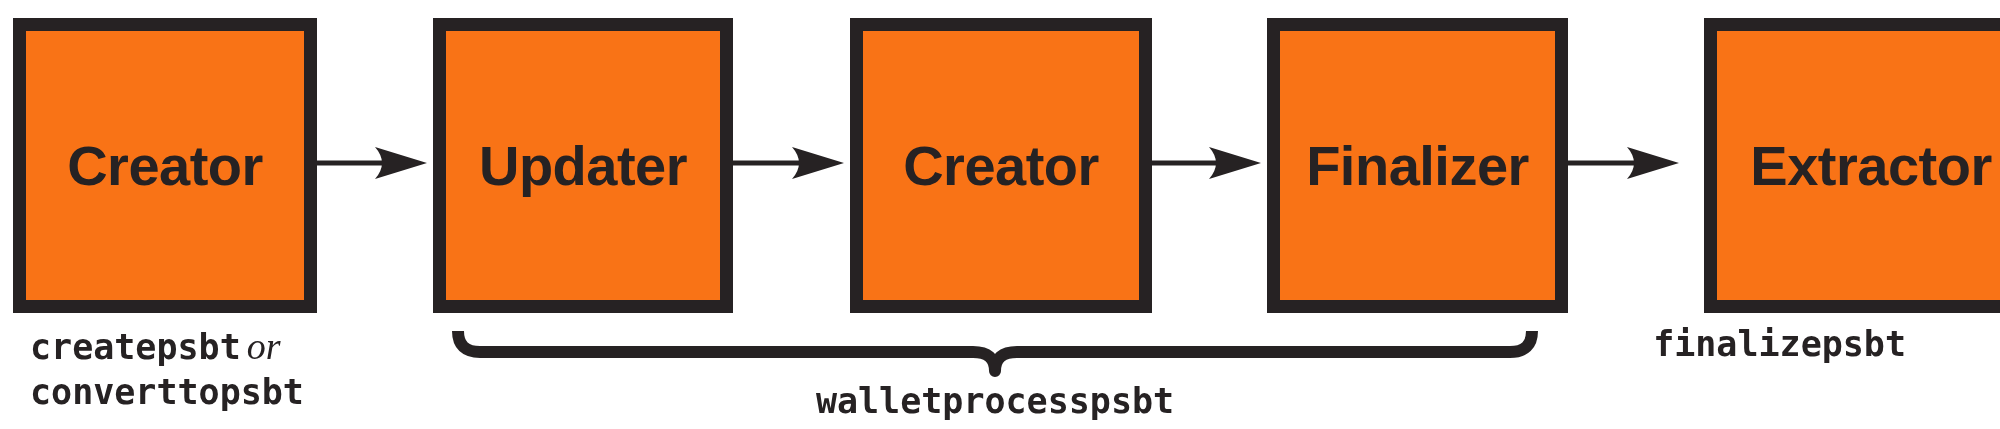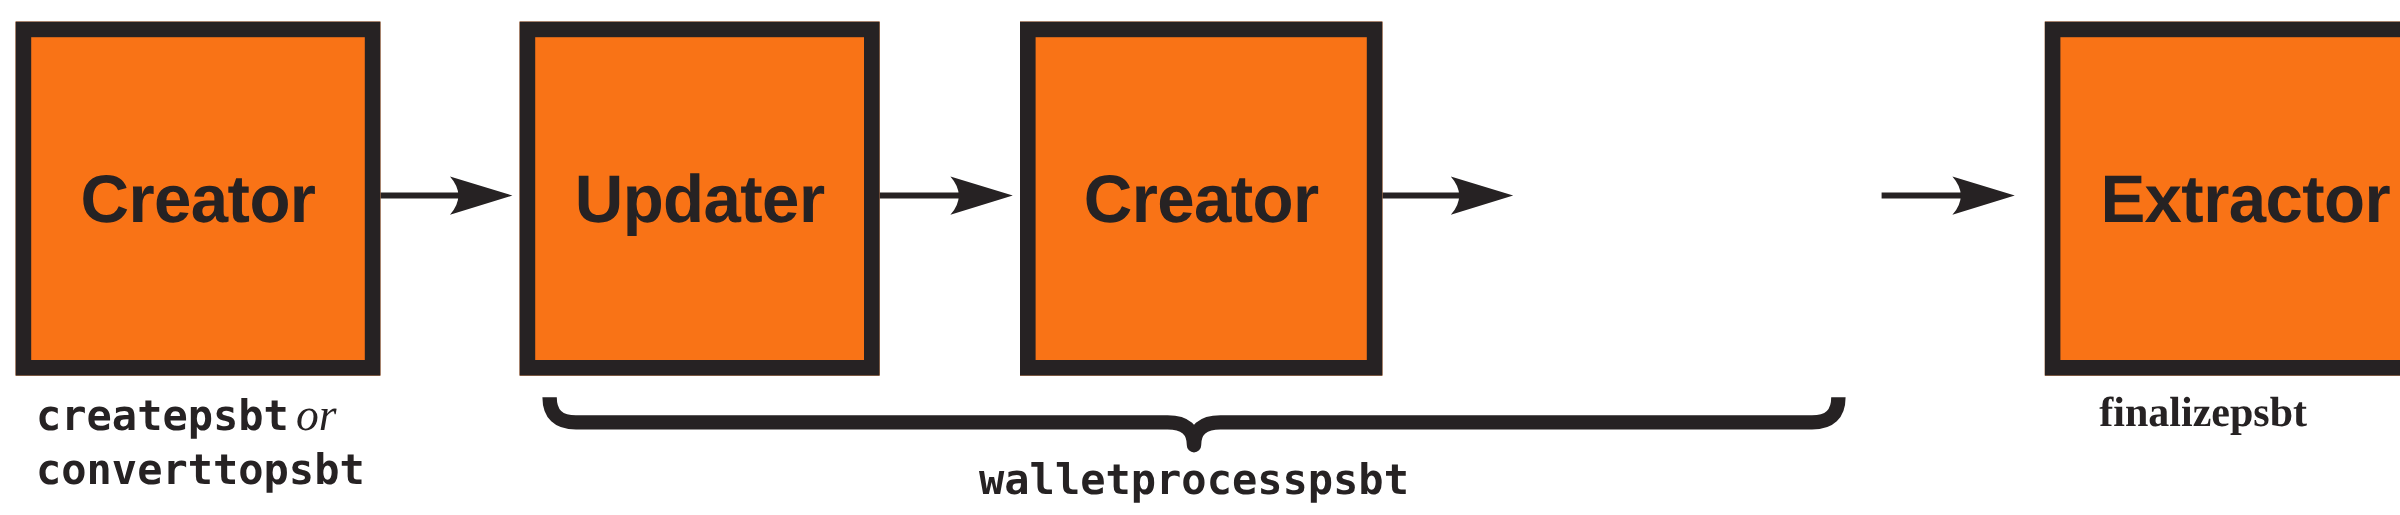--- a/index.html
+++ b/index.html
@@ -57,21 +57,21 @@
   }
   .caption-creator { left: 30px; top: 324px; line-height: 45px; }
   .conj {
     font-family: "Liberation Serif", serif;
     font-style: italic;
     font-weight: normal;
     font-size: 38px;
     padding-left: 6px;
   }
   .caption-wallet   { left: 815px;  top: 381px; width: 360px; text-align: center; }
-  .caption-extractor{ left: 1685px; top: 324px; width: 302px; text-align: center; font-family: Liberation Serif, serif; }
+  .caption-extractor{ left: 1604px; top: 324px; width: 302px; text-align: right; }
 </style>
 </head>
 <body>
 
 <div class="canvas">
 
   <svg class="overlay" viewBox="0 0 2000 429" aria-hidden="true">
     <g>
       <line class="shaft" x1="317" y1="163" x2="395" y2="163"></line>
       <path class="head" d="M 427 163 L 375 147 Q 389 163 375 179 Z"></path>
@@ -93,20 +93,23 @@
 
   <div class="box box-creator">
     <span class="box-title">Creator</span>
   </div>
   <div class="box box-updater">
     <span class="box-title">Updater</span>
   </div>
   <div class="box box-signer">
     <span class="box-title">Creator</span>
   </div>
+  <div class="box box-finalizer">
+    <span class="box-title">Finalizer</span>
+  </div>
   <div class="box box-extractor">
     <span class="box-title">Extractor</span>
   </div>
 
   <div class="caption caption-wallet">walletprocesspsbt</div>
 
   <div class="caption caption-creator">
     <div><span class="code">createpsbt</span><span class="conj">or</span></div>
     <div><span class="code">converttopsbt</span></div>
   </div>

